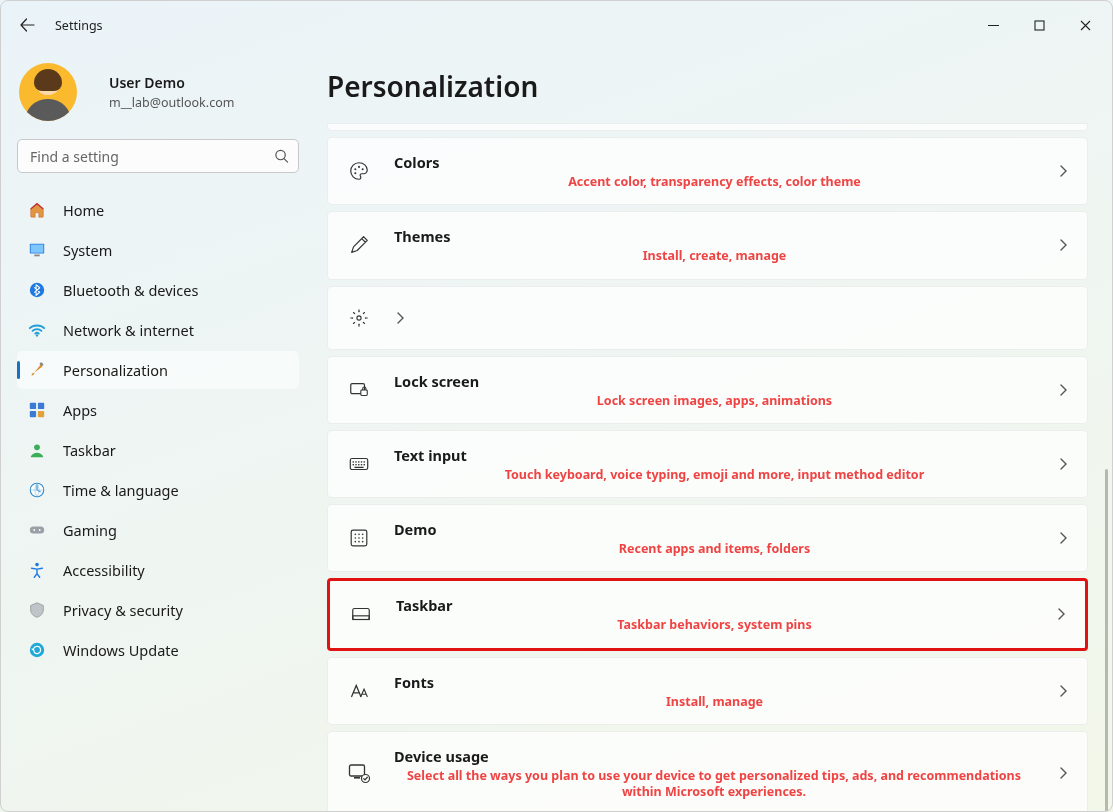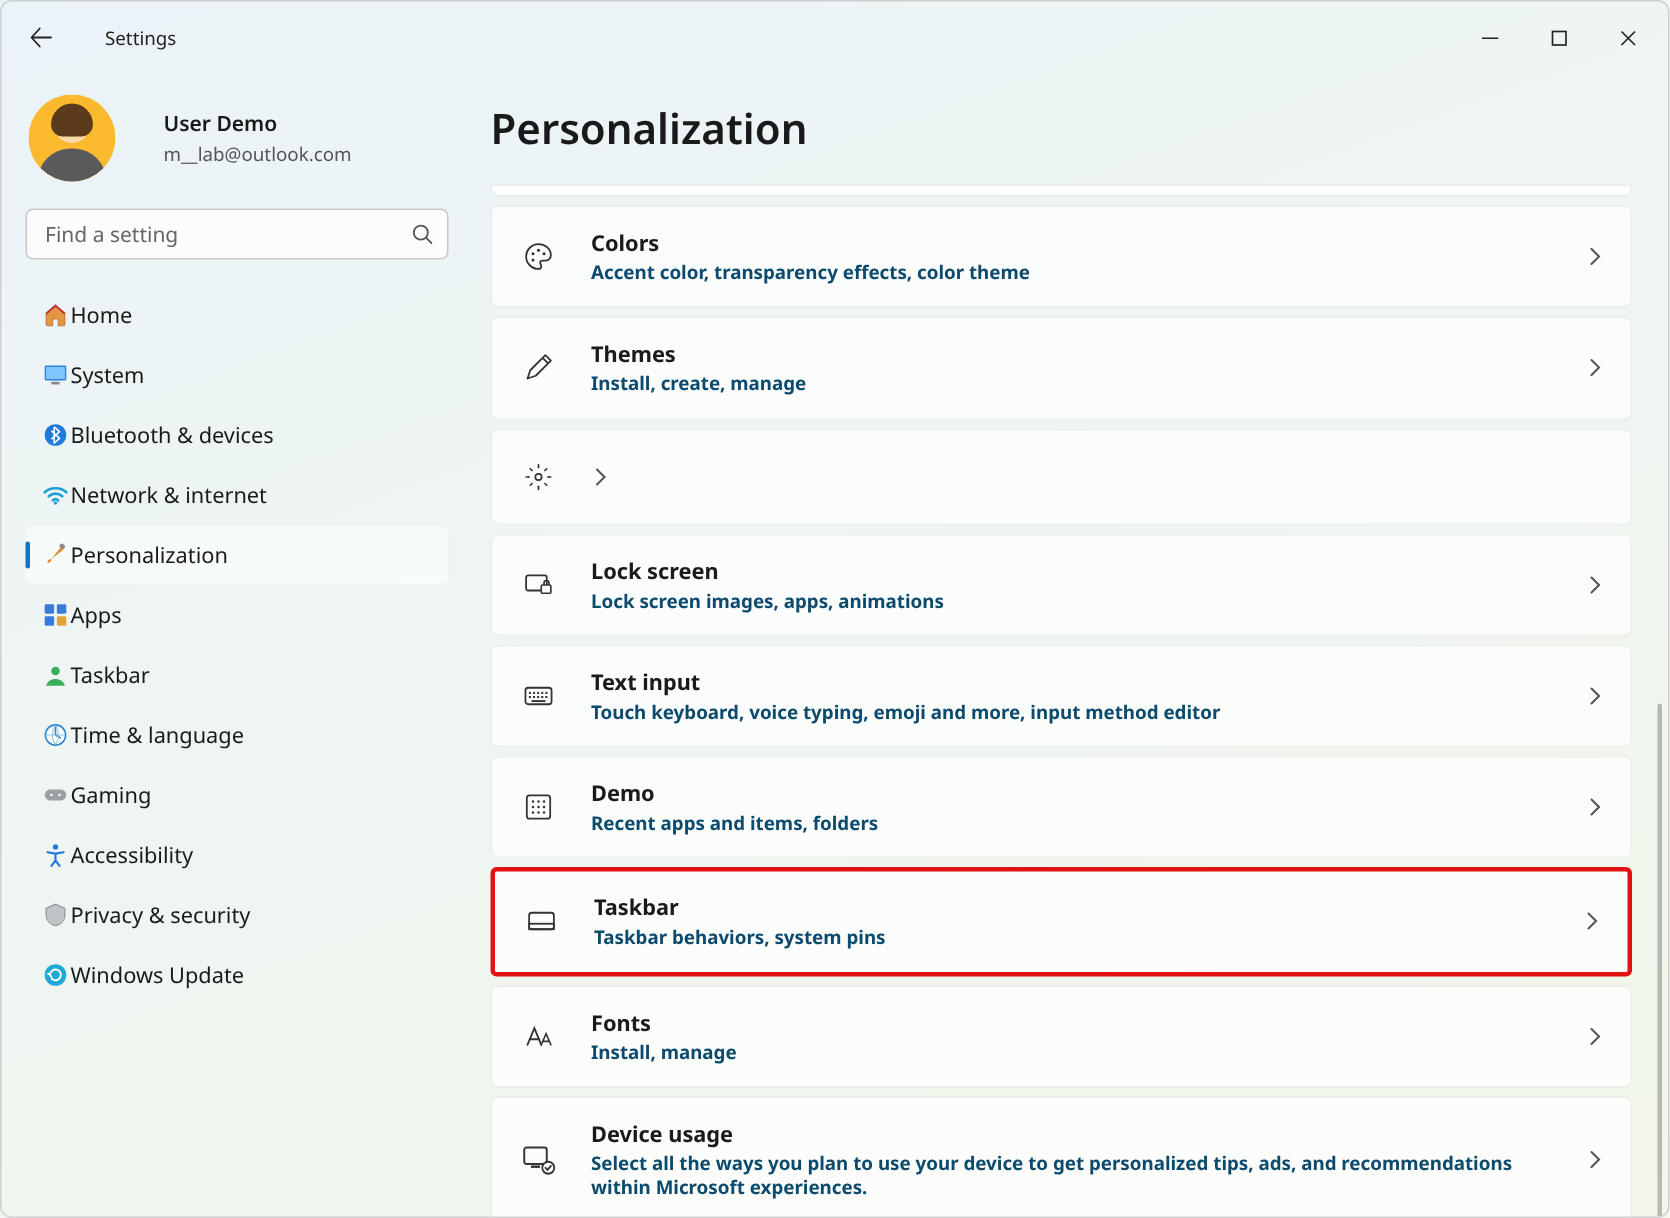--- a/index.html
+++ b/index.html
@@ -19,21 +19,21 @@
     padding: 0 4px 0 8px;
   }
   .back-btn {
     width: 36px; height: 36px;
     display: flex; align-items: center; justify-content: center;
     color: #222;
   }
   .title {
     font-size: 12.5px;
     color: #222;
-    margin-left: 25px;
+    margin-left: 10px;
   }
   .win-controls {
     margin-left: auto;
     display: flex;
     gap: 0;
   }
   .win-btn {
     width: 46px; height: 32px;
     display: flex; align-items: center; justify-content: center;
     color: #222;
@@ -94,21 +94,21 @@
     font-size: 14px;
     color: #333;
   }
   .search::placeholder { color: #666; }
   .search-wrap .sicon {
     position: absolute; right: 10px; top: 50%; transform: translateY(-50%);
     color: #555;
   }
   .nav { display: flex; flex-direction: column; gap: 2px; }
   .nav-item {
-    display: flex; align-items: center; 
+    display: flex; align-items: center; gap: 16px;
     height: 38px;
     padding: 0 10px 0 10px;
     border-radius: 5px;
     font-size: 14.5px;
     color: #1a1a1a;
     position: relative;
   }
   .nav-item.selected {
     background: rgba(255,255,255,0.55);
   }
@@ -154,21 +154,21 @@
     border: 3px solid #e11212;
     border-radius: 4px;
   }
   .ricon {
     width: 26px; height: 26px;
     display:flex; align-items:center; justify-content:center;
     color: #333;
   }
   .rtext { flex: 1; }
   .rtitle { font-size: 14.5px; color: #1a1a1a; }
-  .rdesc  { font-size: 12.5px; color: #0c4a6e; margin-top: 2px; line-height:1.3; }
+  .rdesc  { font-size: 12.5px; color: #ef4444; margin-top: 2px; line-height:1.3;text-align:center; }
   .chev { color: #555; flex-shrink:0; }
   .rowcard.tall .rdesc { max-width: 640px; }
   .vscroll {
     position: absolute;
     right: 4px;
     top: 420px;
     width: 3px;
     height: 370px;
     background: rgba(0,0,0,0.25);
     border-radius: 2px;

